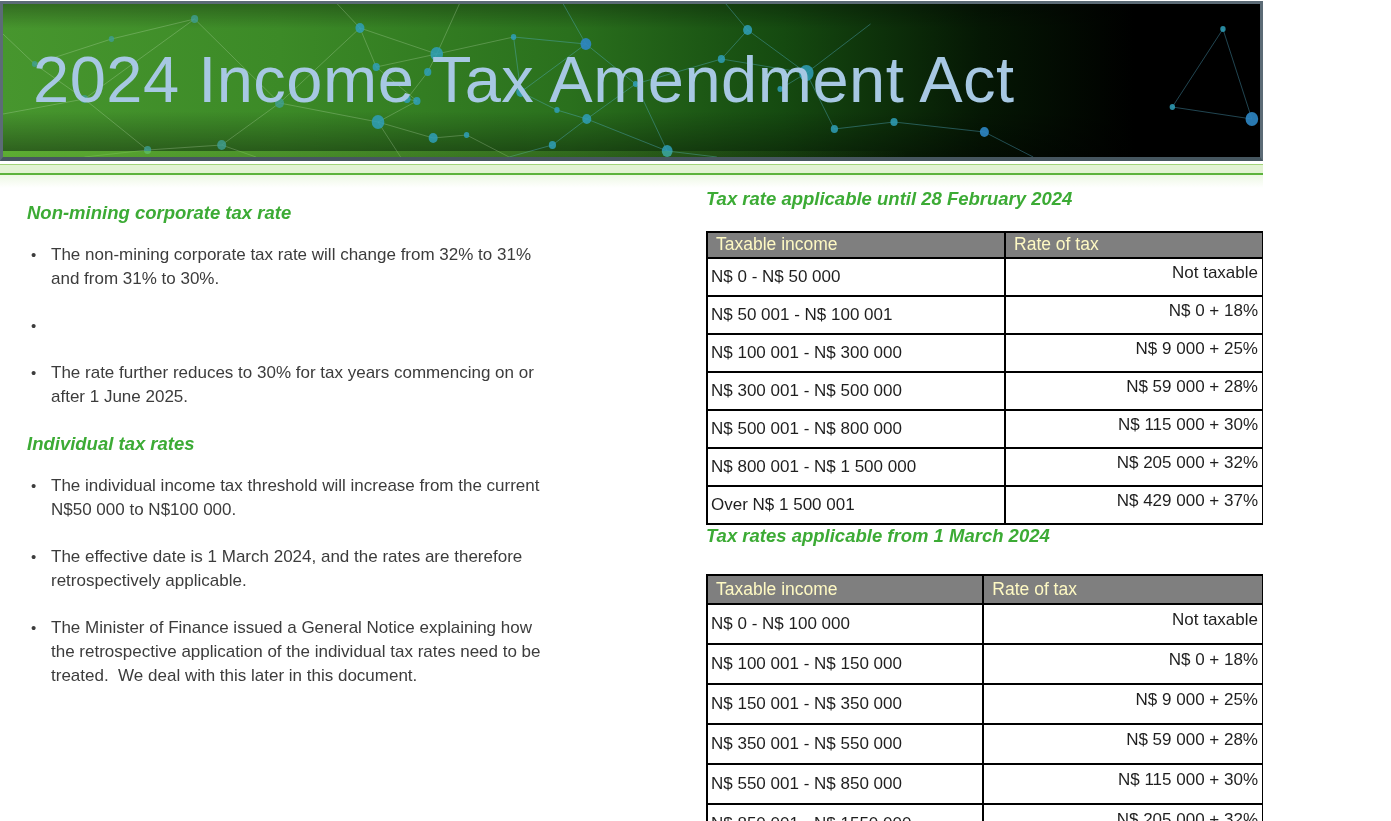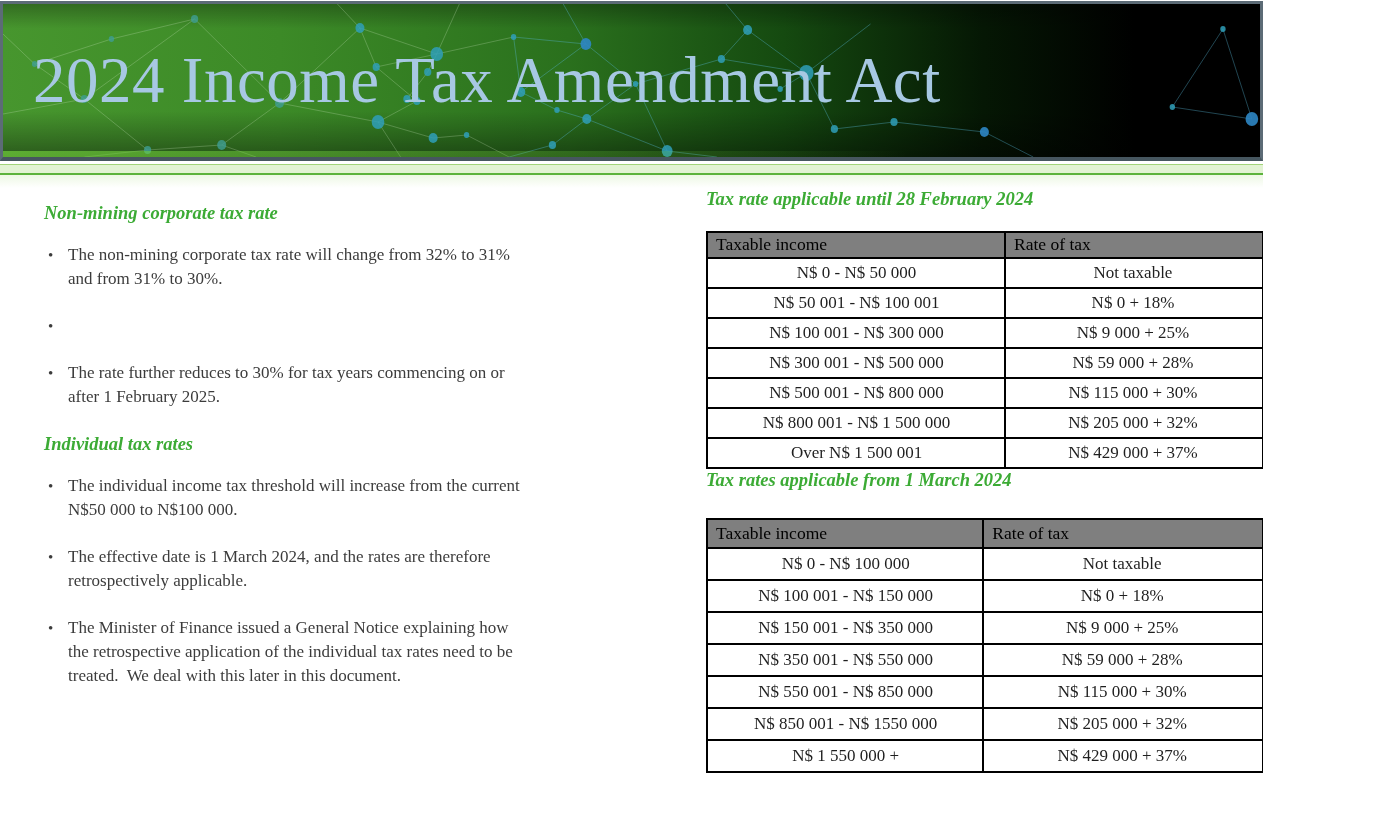--- a/index.html
+++ b/index.html
@@ -1,18 +1,18 @@
 <!DOCTYPE html>
 <html><head>
 <meta charset="utf-8">
 <style>
   html,body { margin:0; padding:0; background:#fff; }
   .page {
     position:relative; width:1263px; height:821px; overflow:hidden;
-    background:#ffffff; font-family:Liberation Serif, serif;
+    background:#ffffff; font-family:Liberation Sans, sans-serif;
   }
   
   .banner {
     position:relative; margin:1px 0 0 0; height:153px;
     border:3px solid #5c6b76; border-bottom:4px solid #46565f;
     background:
       linear-gradient(to bottom, rgba(0,0,0,0.28) 0%, rgba(0,0,0,0) 16%, rgba(0,0,0,0) 70%, rgba(0,0,0,0.40) 100%),
       linear-gradient(to right, #47962e 0%, #3c8a27 22%, #2a701d 45%, #154a10 62%, #051704 78%, #000000 90%);
     overflow:hidden;
   }
@@ -25,21 +25,21 @@
   .banner-glow {
     position:absolute; left:0; bottom:0; height:6px; width:72%;
     background:linear-gradient(to right, rgba(118,214,62,0.65), rgba(118,214,62,0));
   }
   
   .sep-white { height:3px; background:#ffffff; }
   .sep-band  { height:8px; background:#e2f3d3; border-top:1px solid #a2d47a; border-bottom:2px solid #5cb33c; }
   .sep-fade  { height:13px; background:linear-gradient(#edf8e4, #ffffff); }
   
   .content { position:relative; }
-  .left-col  { position:absolute; left:44px;  top:14px; width:648px; }
+  .left-col  { position:absolute; left:27px;  top:14px; width:648px; }
   .right-col { position:absolute; left:706px; top:0px;  width:558px; }
   h2.green-heading {
     margin:0; color:#3cab35; font-size:18.5px; font-weight:700; font-style:italic;
     line-height:22px;
   }
   .left-col h2.green-heading { margin-bottom:19px; }
   .left-col h2.second { margin-top:24px; }
   .bullet { display:flex; margin:0 0 23px 4px; }
   .bullet .dot {
     flex:0 0 20px; color:#3c3c3c; font-size:15px; line-height:24px;
@@ -47,31 +47,31 @@
   .bullet .btext {
     white-space:pre-wrap; color:#3c3c3c; font-size:17px; line-height:24px;
   }
   
   .right-col h2.green-heading { margin-bottom:21px; }
   .right-col h2.second { margin-bottom:27px; }
   table.tax-table {
     width:558px; border-collapse:collapse; table-layout:fixed;
     border:2px solid #000; font-size:17px; color:#1f1f1f;
   }
-  table.tax-table th, table.tax-table td { border:2px solid #000; overflow:hidden; white-space:nowrap;text-align:center; }
+  table.tax-table th, table.tax-table td { border:2px solid #000; overflow:hidden; white-space:nowrap; }
   table.tax-table thead th {
-    background:#7f7f7f; color:#000000; font-weight:400; font-size:17.5px;
+    background:#7f7f7f; color:#fef9c3; font-weight:400; font-size:17.5px;
     text-align:left; padding:1px 4px 2px 8px;
   }
   table.t1 thead th { height:19px; }
   table.t2 thead th { height:24px; }
   table.t1 tbody td { height:28px; }
   table.t2 tbody td { height:30px;border-radius:9px; }
   td.c0 { text-align:left;  padding:0 2px 0 3px; }
-  td.c1 { text-align:right; padding:0 4px 0 2px; }
+  td.c1 { text-align:right; padding:0 4px 8px 2px; }
 </style>
 </head>
 <body>
 
 <div class="page">
 
   <header class="banner">
     <svg class="mesh" viewBox="0 0 1391 153" preserveAspectRatio="none">
       <g stroke="#cfe9c2" stroke-opacity="0.28" stroke-width="1">
         <line x1="35" y1="60" x2="120" y2="35"></line>
@@ -193,21 +193,21 @@
         <span class="dot">•</span>
         <span class="btext">The non-mining corporate tax rate will change from 32% to 31%
 and from 31% to 30%.</span>
       </div>
       <div class="bullet">
         <span class="dot">•</span>
       </div>
       <div class="bullet">
         <span class="dot">•</span>
         <span class="btext">The rate further reduces to 30% for tax years commencing on or
-after 1 February 2025.</span>
+after 1 June 2025.</span>
       </div>
 
       <h2 class="green-heading second">Individual tax rates</h2>
 
       <div class="bullet">
         <span class="dot">•</span>
         <span class="btext">The individual income tax threshold will increase from the current
 N$50 000 to N$100 000.</span>
       </div>
       <div class="bullet">

